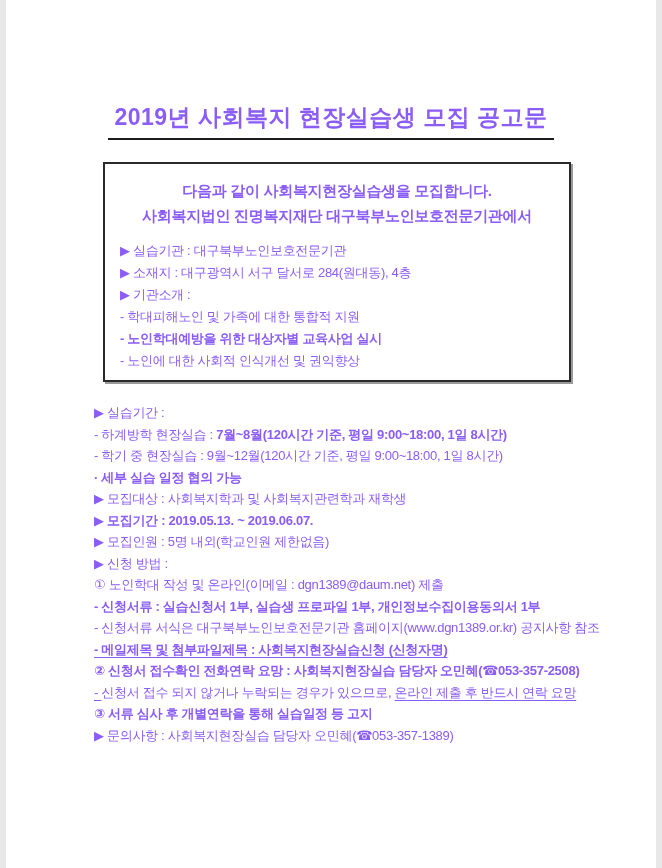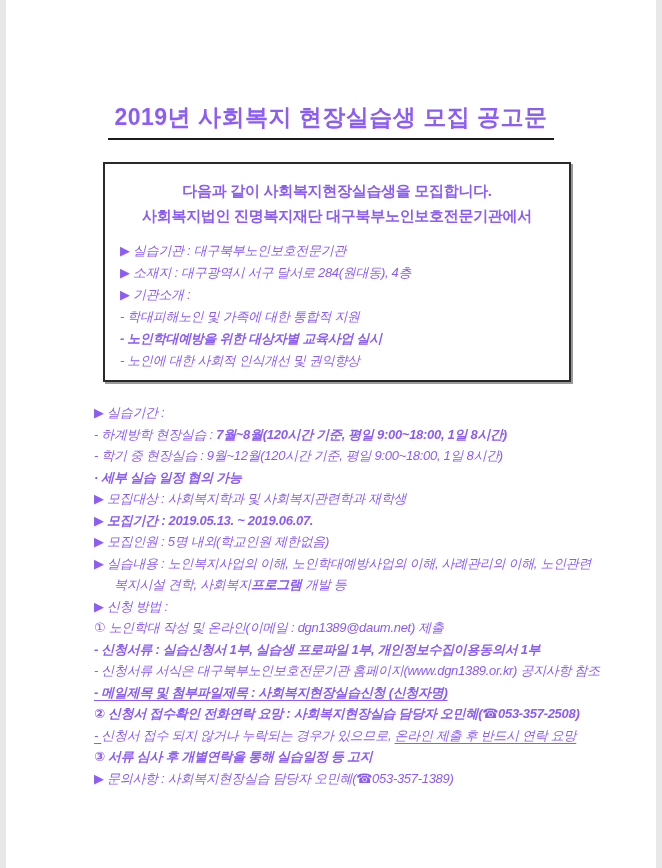--- a/index.html
+++ b/index.html
@@ -49,21 +49,20 @@
   .body-list{
     margin:20px 0 0 88px;
     width:505px;
     font-size:13px;
     line-height:21.5px;
   }
   .line{
     white-space:nowrap;
     padding-left:20px;
     text-indent:-20px;
-    font-style:italic;
   }
   .line .b{font-weight:bold;}
   .line .u{text-decoration:underline;text-underline-offset:3px;}
 </style>
 </head>
 <body>
 
 <div class="page">
 
   <div class="title-row">
@@ -86,21 +85,20 @@
   </div>
 
   <div class="body-list">
       <div class="line"><span>▶ 실습기간 :</span></div>
       <div class="line"><span>- 하계방학 현장실습 : </span><span class="b">7월~8월(120시간 기준, 평일 9:00~18:00, 1일 8시간)</span></div>
       <div class="line"><span>- 학기 중 현장실습 : 9월~12월(120시간 기준, 평일 9:00~18:00, 1일 8시간)</span></div>
       <div class="line"><span class="b">· 세부 실습 일정 협의 가능</span></div>
       <div class="line"><span>▶ 모집대상 : 사회복지학과 및 사회복지관련학과 재학생</span></div>
       <div class="line"><span>▶ </span><span class="b">모집기간 : 2019.05.13. ~ 2019.06.07.</span></div>
       <div class="line"><span>▶ 모집인원 : 5명 내외(학교인원 제한없음)</span></div>
-      <div class="line"><span>▶ 실습내용 : 노인복지사업의 이해, 노인학대예방사업의 이해, 사례관리의 이해, 노인관련</span><br><span>복지시설 견학, 사회복지</span><span class="b">프로그램</span><span> 개발 등</span></div>
       <div class="line"><span>▶ 신청 방법 :</span></div>
       <div class="line"><span>① 노인학대 작성 및 온라인(이메일 : dgn1389@daum.net) 제출</span></div>
       <div class="line"><span class="b">- 신청서류 : 실습신청서 1부, 실습생 프로파일 1부, 개인정보수집이용동의서 1부</span></div>
       <div class="line"><span>- 신청서류 서식은 대구북부노인보호전문기관 홈페이지(www.dgn1389.or.kr) 공지사항 참조</span></div>
       <div class="line"><span class="b u">- 메일제목 및 첨부파일제목 : 사회복지현장실습신청 (신청자명)</span></div>
       <div class="line"><span class="b">② 신청서 접수확인 전화연락 요망 : 사회복지현장실습 담당자 오민혜(☎053-357-2508)</span></div>
       <div class="line"><span class="u">- </span><span>신청서 접수 되지 않거나 누락되는 경우가 있으므로, </span><span class="u">온라인 제출 후 반드시 연락 요망</span></div>
       <div class="line"><span class="b">③ 서류 심사 후 개별연락을 통해 실습일정 등 고지</span></div>
       <div class="line"><span>▶ 문의사항 : 사회복지현장실습 담당자 오민혜(☎053-357-1389)</span></div>
     </div>

